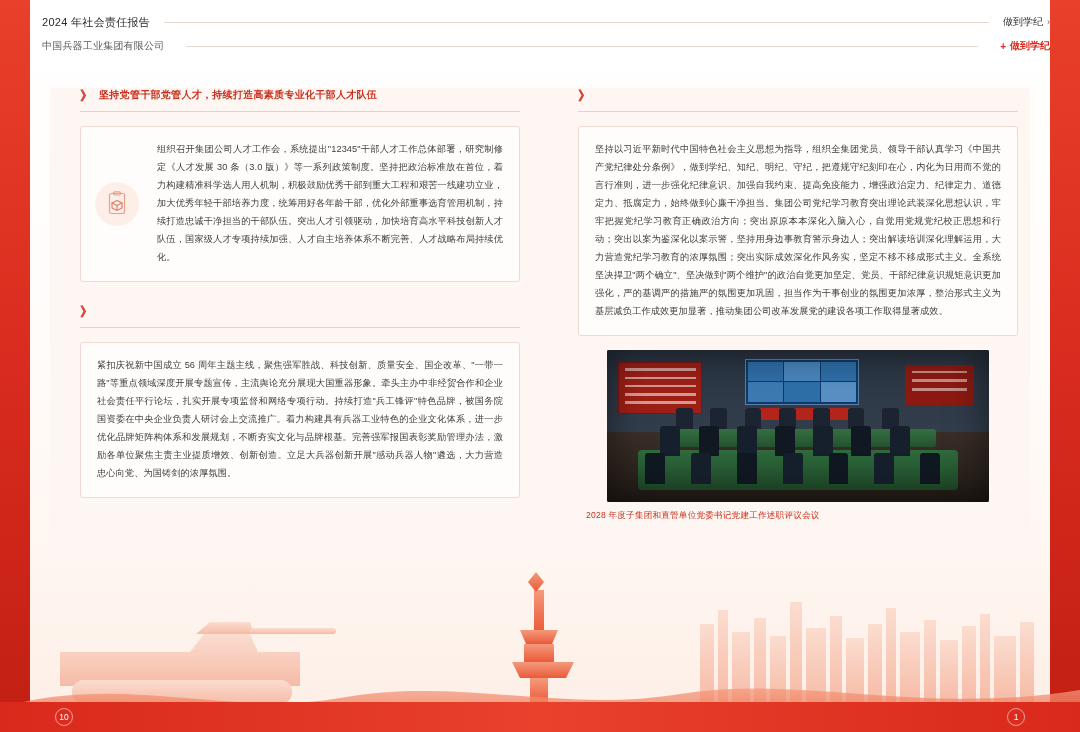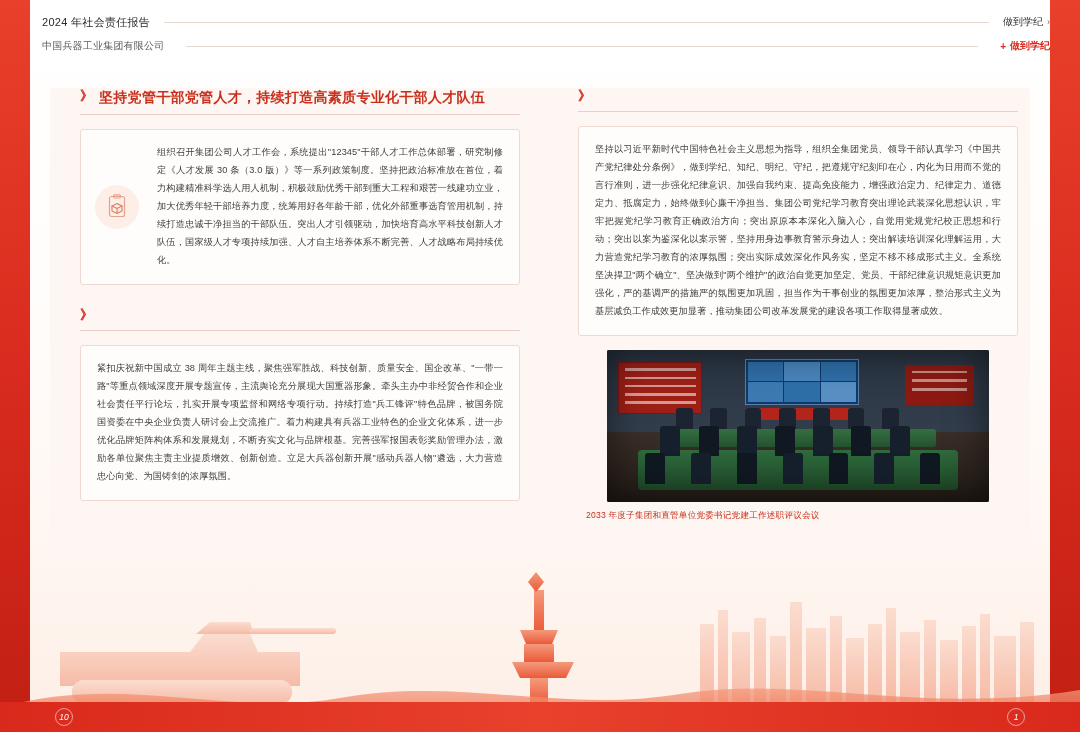--- a/index.html
+++ b/index.html
@@ -68,21 +68,21 @@
   .col.right { left: 528px; }
 
   .sec-head {
     display: flex; align-items: flex-start; gap: 8px;
   }
   .quill {
     color: #d9291c; font-size: 13px; line-height: 1.1;
     font-weight: bold; letter-spacing: -2px; padding-top: 1px;
   }
   .sec-title {
-    font-size: 14px; font-weight: bold; color: #c8301d;
+    font-size: 10px; font-weight: bold; color: #c8301d;
     letter-spacing: .3px; line-height: 1.3;
   }
   .sec-rule {
     height: 1px; background: #eccfc6; margin-top: 8px;
   }
 
   .body-box {
     position: relative;
     margin-top: 14px;
     border: 1px solid #f0d9d0;
@@ -193,21 +193,21 @@
     position: absolute; left: 0; bottom: 0; width: 1080px; height: 200px;
     overflow: hidden;
   }
   .footer-bar {
     position: absolute; left: 0; bottom: 0; width: 1080px; height: 30px;
     background: linear-gradient(90deg,#d9291c 0%, #e8412c 50%, #d9291c 100%);
   }
   .pg {
     position: absolute; bottom: 8px;
     font-size: 8.5px; color: #ffffff;
-    width: 18px; height: 14px; line-height: 14px; text-align: center; font-style: italic;
+    width: 18px; height: 14px; line-height: 14px; text-align: center;
   }
   .pg.l { left: 55px; }
   .pg.r { right: 55px; }
   .pg-circle {
     position: absolute; bottom: 6px; width: 18px; height: 18px;
     border-radius: 50%; border: 1px solid rgba(255,255,255,.55);
   }
   .pg-circle.l { left: 55px; }
   .pg-circle.r { right: 55px; }
 </style>
@@ -261,21 +261,21 @@
           <div class="body-text">组织召开集团公司人才工作会，系统提出"12345"干部人才工作总体部署，研究制修定《人才发展 30 条（3.0 版）》等一系列政策制度。坚持把政治标准放在首位，着力构建精准科学选人用人机制，积极鼓励优秀干部到重大工程和艰苦一线建功立业，加大优秀年轻干部培养力度，统筹用好各年龄干部，优化外部重事选育管用机制，持续打造忠诚干净担当的干部队伍。突出人才引领驱动，加快培育高水平科技创新人才队伍，国家级人才专项持续加强、人才自主培养体系不断完善、人才战略布局持续优化。</div>
         </div>
       </div>
 
       <div style="margin-top:22px">
         <div class="sec-head">
           <span class="quill">》</span>
         </div>
         <div class="sec-rule"></div>
         <div class="body-box">
-          <div class="body-text">紧扣庆祝新中国成立 38 周年主题主线，聚焦强军胜战、科技创新、质量安全、国企改革、"一带一路"等重点领域深度开展专题宣传，主流舆论充分展现大国重器形象。牵头主办中非经贸合作和企业社会责任平行论坛，扎实开展专项监督和网络专项行动。持续打造"兵工锋评"特色品牌，被国务院国资委在中央企业负责人研讨会上交流推广。着力构建具有兵器工业特色的企业文化体系，进一步优化品牌矩阵构体系和发展规划，不断夯实文化与品牌根基。完善强军报国表彰奖励管理办法，激励各单位聚焦主责主业提质增效、创新创造。立足大兵器创新开展"感动兵器人物"遴选，大力营造忠心向党、为国铸剑的浓厚氛围。</div>
+          <div class="body-text">紧扣庆祝新中国成立 56 周年主题主线，聚焦强军胜战、科技创新、质量安全、国企改革、"一带一路"等重点领域深度开展专题宣传，主流舆论充分展现大国重器形象。牵头主办中非经贸合作和企业社会责任平行论坛，扎实开展专项监督和网络专项行动。持续打造"兵工锋评"特色品牌，被国务院国资委在中央企业负责人研讨会上交流推广。着力构建具有兵器工业特色的企业文化体系，进一步优化品牌矩阵构体系和发展规划，不断夯实文化与品牌根基。完善强军报国表彰奖励管理办法，激励各单位聚焦主责主业提质增效、创新创造。立足大兵器创新开展"感动兵器人物"遴选，大力营造忠心向党、为国铸剑的浓厚氛围。</div>
         </div>
       </div>
 
     </div>
 
     <div class="col right">
       <div>
         <div class="sec-head">
           <span class="quill">》</span>
         </div>
@@ -335,21 +335,21 @@
         <span class="seat row2 b" style="left:10%"></span>
         <span class="seat row2" style="left:22%"></span>
         <span class="seat row2 b" style="left:34%"></span>
         <span class="seat row2" style="left:46%"></span>
         <span class="seat row2 b" style="left:58%"></span>
         <span class="seat row2" style="left:70%"></span>
         <span class="seat row2 b" style="left:82%"></span>
 
         <div class="ph-vign"></div>
       </div>
-      <div class="caption">2033 年度子集团和直管单位党委书记党建工作述职评议会议</div>
+      <div class="caption">2028 年度子集团和直管单位党委书记党建工作述职评议会议</div>
     </div>
 
   </div>
 
   <div class="bottom-art">
     <svg width="1080" height="200" viewBox="0 0 1080 200" aria-hidden="true">
       <defs>
         <linearGradient id="gA" x1="0" y1="0" x2="0" y2="1">
           <stop offset="0%" stop-color="#fbdccf"></stop>
           <stop offset="100%" stop-color="#f6b9a3"></stop>

